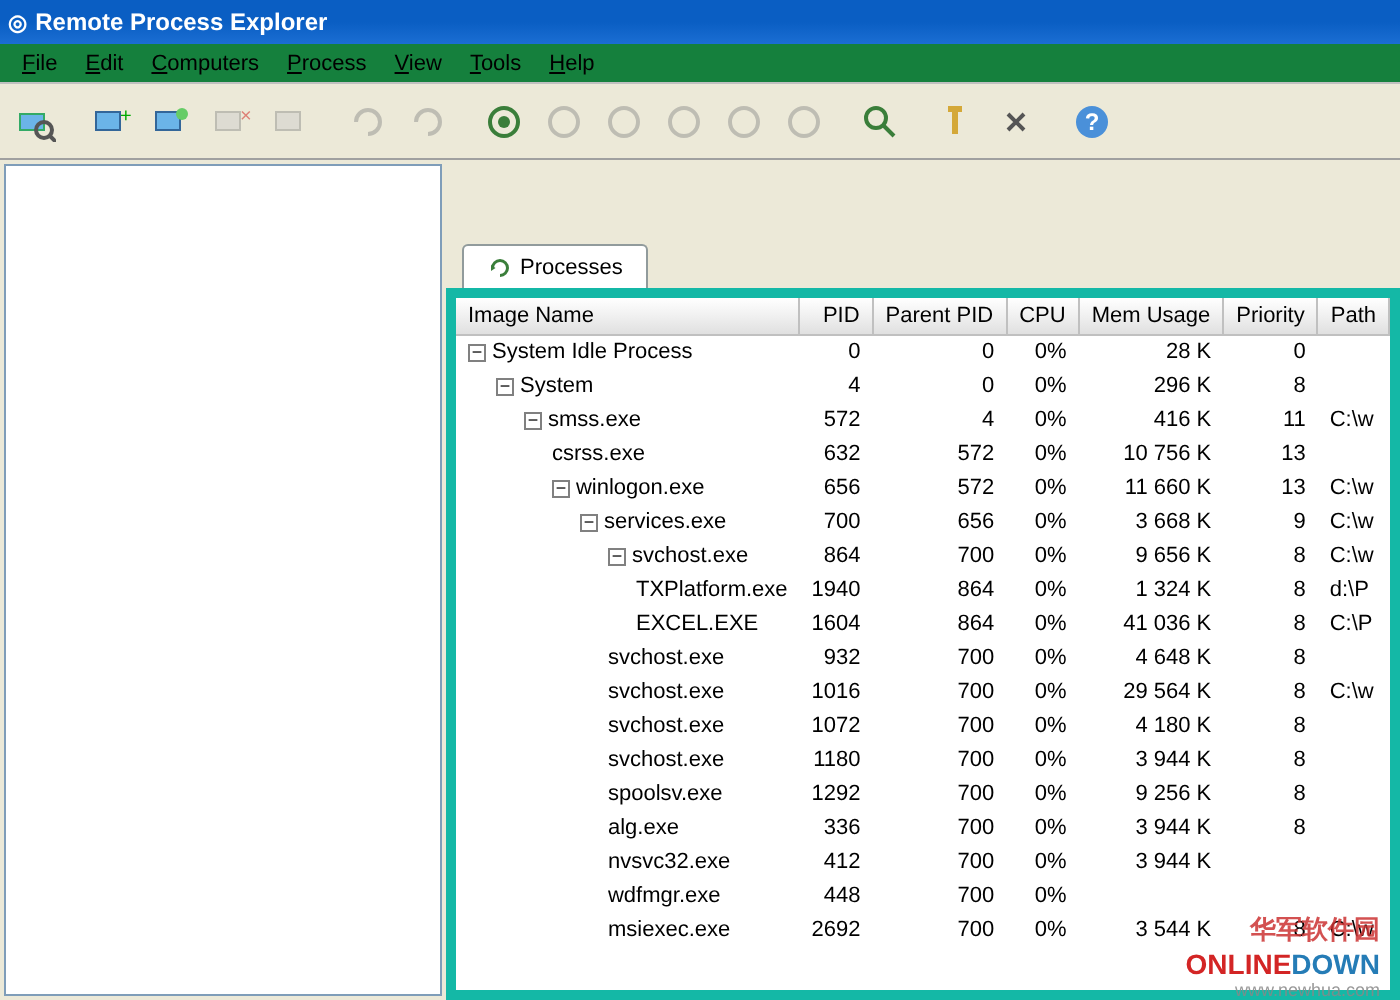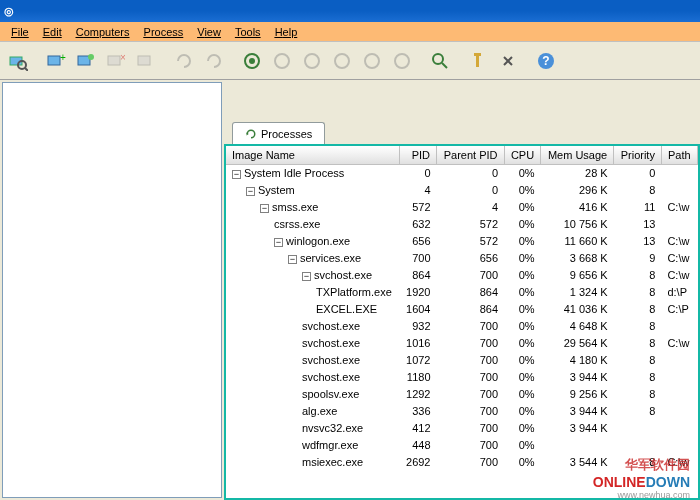--- a/index.html
+++ b/index.html
@@ -1,57 +1,58 @@
 <!DOCTYPE html>
 <html><head>
   <meta charset="utf-8">
   <style>
     * { margin: 0; padding: 0; box-sizing: border-box; font-family: Tahoma, Arial, sans-serif; }
     body { width: 700px; height: 500px; overflow: hidden; background: #ece9d8; }
     
     .titlebar { height: 22px; background: linear-gradient(to bottom, #0a5ec3, #0a5ec3, #1b6ed3); color: #fff; display: flex; align-items: center; padding-left: 4px; font-size: 12px; font-weight: bold; }
     .titlebar-icon { margin-right: 4px; font-size: 11px; }
     
-    .menubar { height: 20px; background: #fdba74; border-bottom: 1px solid #c0c0c0; display: flex; align-items: center; padding-left: 4px; font-size: 11px; text-decoration: underline; }
+    .menubar { height: 20px; background: #15803d; border-bottom: 1px solid #c0c0c0; display: flex; align-items: center; padding-left: 4px; font-size: 11px; }
     .menubar .menu-item { padding: 2px 7px; cursor: default; }
     .menubar .menu-item u { text-decoration: underline; }
     
     .toolbar { height: 38px; background: #ece9d8; border-bottom: 1px solid #a0a0a0; display: flex; align-items: center; padding-left: 4px; gap: 2px; }
     .toolbar .sep { width: 6px; }
     .tbtn { width: 28px; height: 28px; display: flex; align-items: center; justify-content: center; border: 1px solid transparent; cursor: default; font-size: 16px; }
     .tbtn.disabled { opacity: 0.45; }
     
     .body { display: flex; height: 420px; }
     .left-pane { width: 220px; background: #fff; border: 1px solid #7f9db9; margin: 2px; }
     
     .right-pane { flex: 1; display: flex; flex-direction: column; margin-top: 40px; }
     .tabstrip { height: 24px; background: #ece9d8; display: flex; align-items: flex-end; padding-left: 8px; }
     .tab { height: 22px; padding: 4px 12px; background: #fff; border: 1px solid #919b9c; border-bottom: none; border-radius: 3px 3px 0 0; font-size: 11px; display: flex; align-items: center; gap: 4px; }
     .tab-icon { width: 12px; height: 12px; }
     
-    .table-wrap { flex: 1; background: #fff; border: 2px solid #14b8a6; overflow: hidden; }
+    .table-wrap { flex: 1; background: #fff; border: 5px solid #14b8a6; overflow: hidden; }
     table { border-collapse: collapse; width: 100%; font-size: 11px; }
     th { background: linear-gradient(to bottom, #fff, #f0f0f0, #e0e0e0); border-right: 1px solid #c0c0c0; border-bottom: 1px solid #c0c0c0; text-align: left; padding: 3px 6px; font-weight: normal; white-space: nowrap; }
     th.num { text-align: right; }
     td { padding: 1px 6px; white-space: nowrap; border-bottom: 1px solid transparent; height: 17px; }
     td.num { text-align: right; }
     .tree-toggle { display: inline-block; width: 9px; height: 9px; border: 1px solid #808080; text-align: center; line-height: 7px; font-size: 9px; margin-right: 3px; color: #000; background: #fff; }
     
     .watermark { position: absolute; right: 10px; bottom: 0; opacity: 0.85; font-size: 11px; text-align: right; pointer-events: none; }
     .watermark .brand1 { color: #c00; font-weight: bold; font-size: 14px; }
     .watermark .brand2 { color: #06a; font-weight: bold; font-size: 14px; }
     .watermark .sub { color: #888; font-size: 9px; }
     
     svg { display: block; }
   </style>
 </head>
 <body>
 
 <div class="titlebar">
   <span class="titlebar-icon">◎</span>
+  <span>Remote Process Explorer</span>
 </div>
 
 <div class="menubar">
     <span class="menu-item"><u>F</u>ile</span>
     <span class="menu-item"><u>E</u>dit</span>
     <span class="menu-item"><u>C</u>omputers</span>
     <span class="menu-item"><u>P</u>rocess</span>
     <span class="menu-item"><u>V</u>iew</span>
     <span class="menu-item"><u>T</u>ools</span>
     <span class="menu-item"><u>H</u>elp</span>
@@ -244,21 +245,21 @@
               <td style="padding-left: 76px;"><span class="tree-toggle">−</span><span>svchost.exe</span></td>
               <td class="num">864</td>
               <td class="num">700</td>
               <td class="num">0%</td>
               <td class="num">9 656 K</td>
               <td class="num">8</td>
               <td>C:\w</td>
             </tr>
             <tr>
               <td style="padding-left: 90px;"><span>TXPlatform.exe</span></td>
-              <td class="num">1920</td>
+              <td class="num">1940</td>
               <td class="num">864</td>
               <td class="num">0%</td>
               <td class="num">1 324 K</td>
               <td class="num">8</td>
               <td>d:\P</td>
             </tr>
             <tr>
               <td style="padding-left: 90px;"><span>EXCEL.EXE</span></td>
               <td class="num">1604</td>
               <td class="num">864</td>

